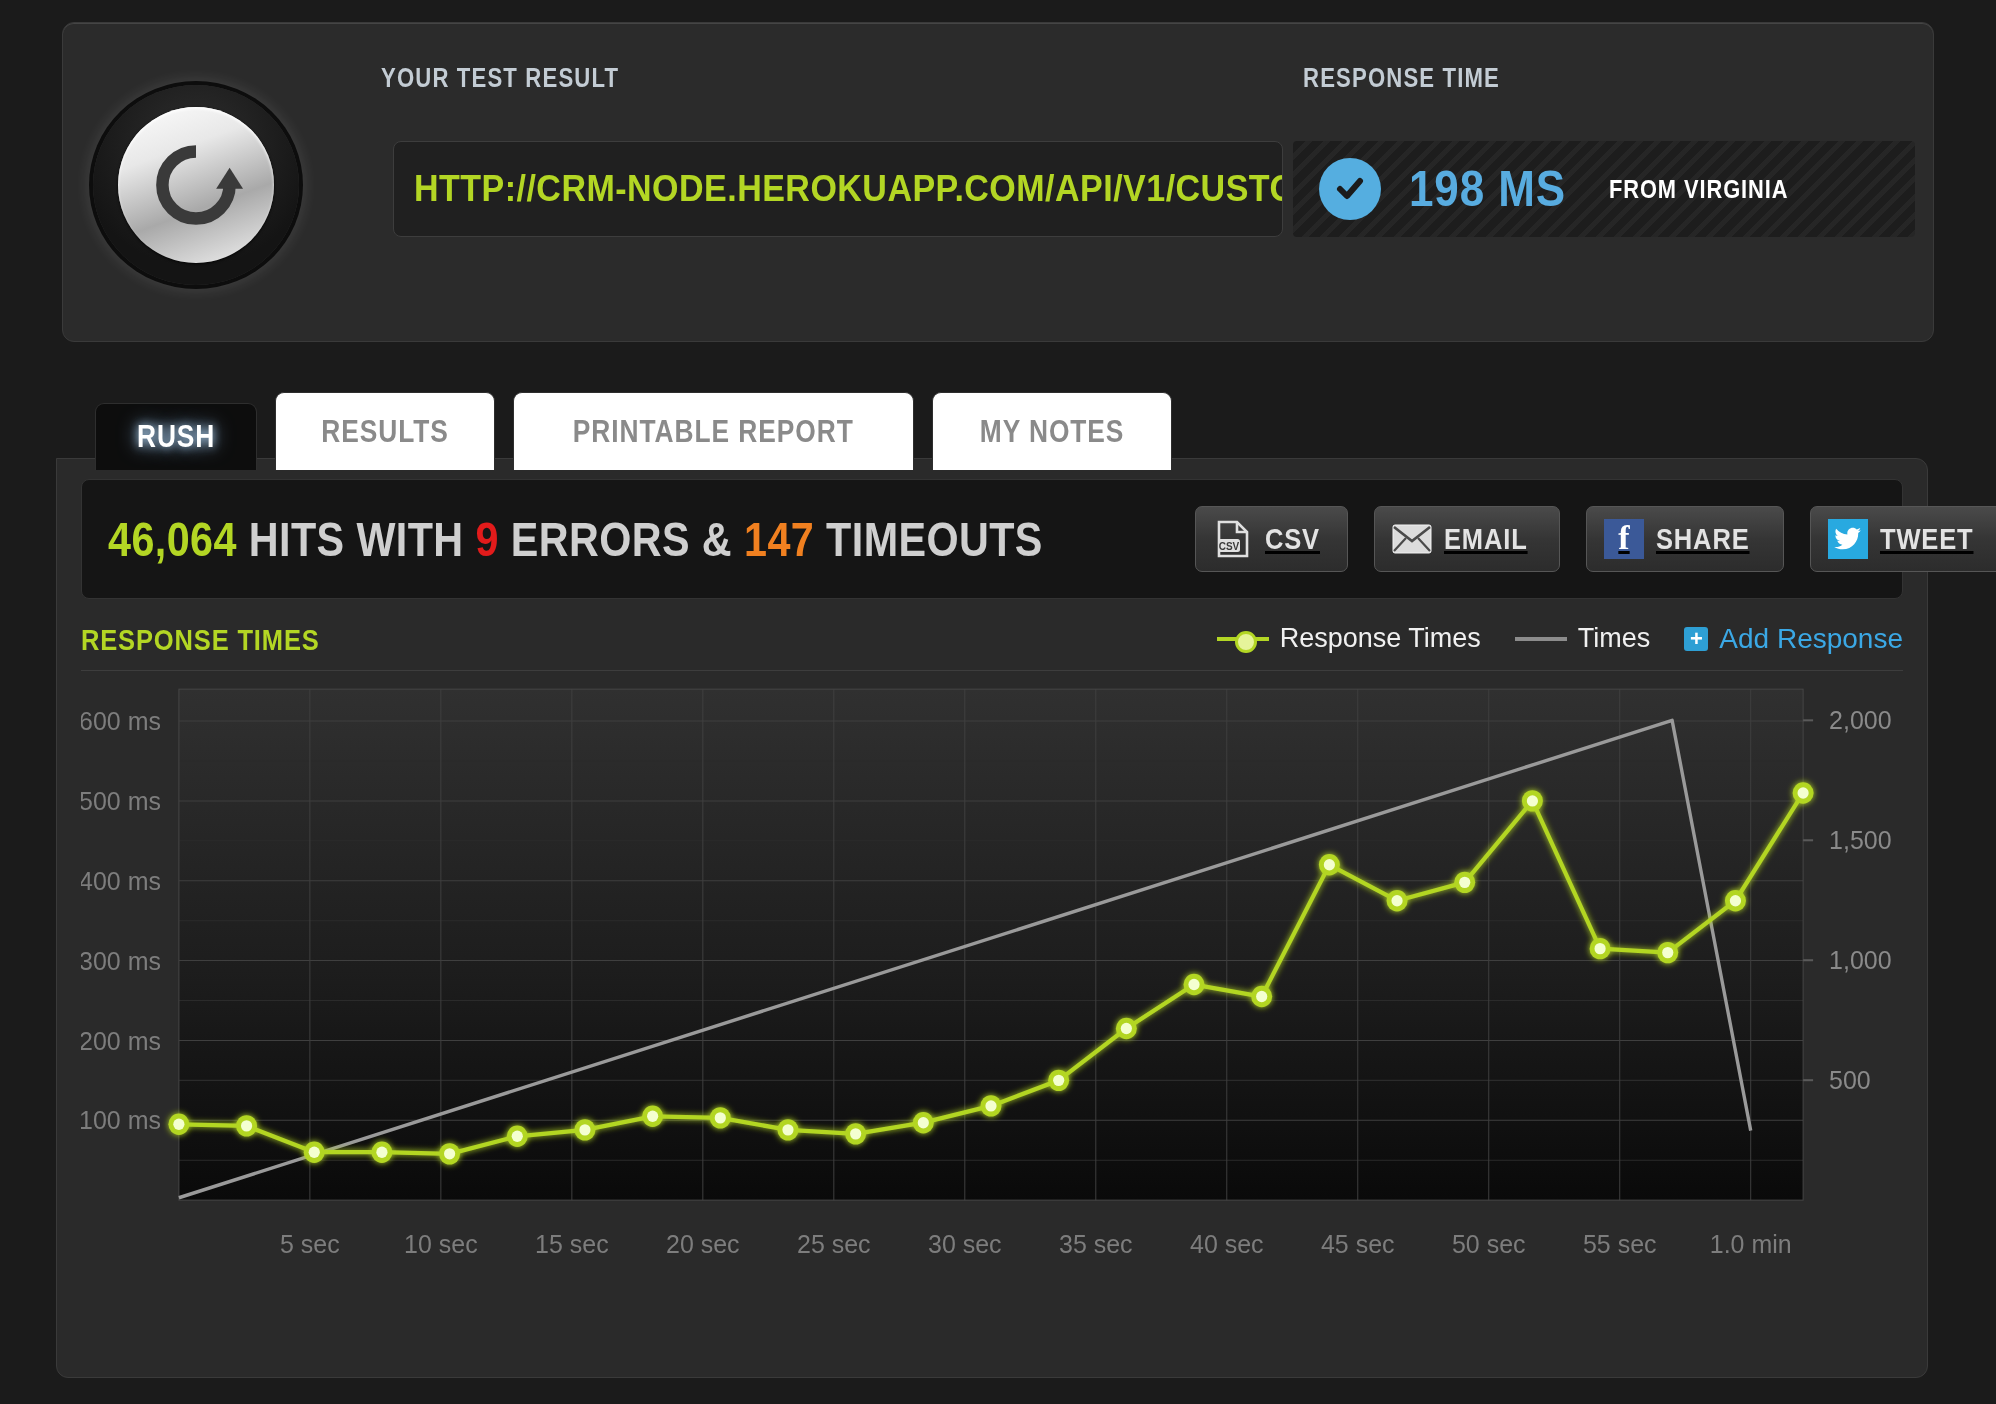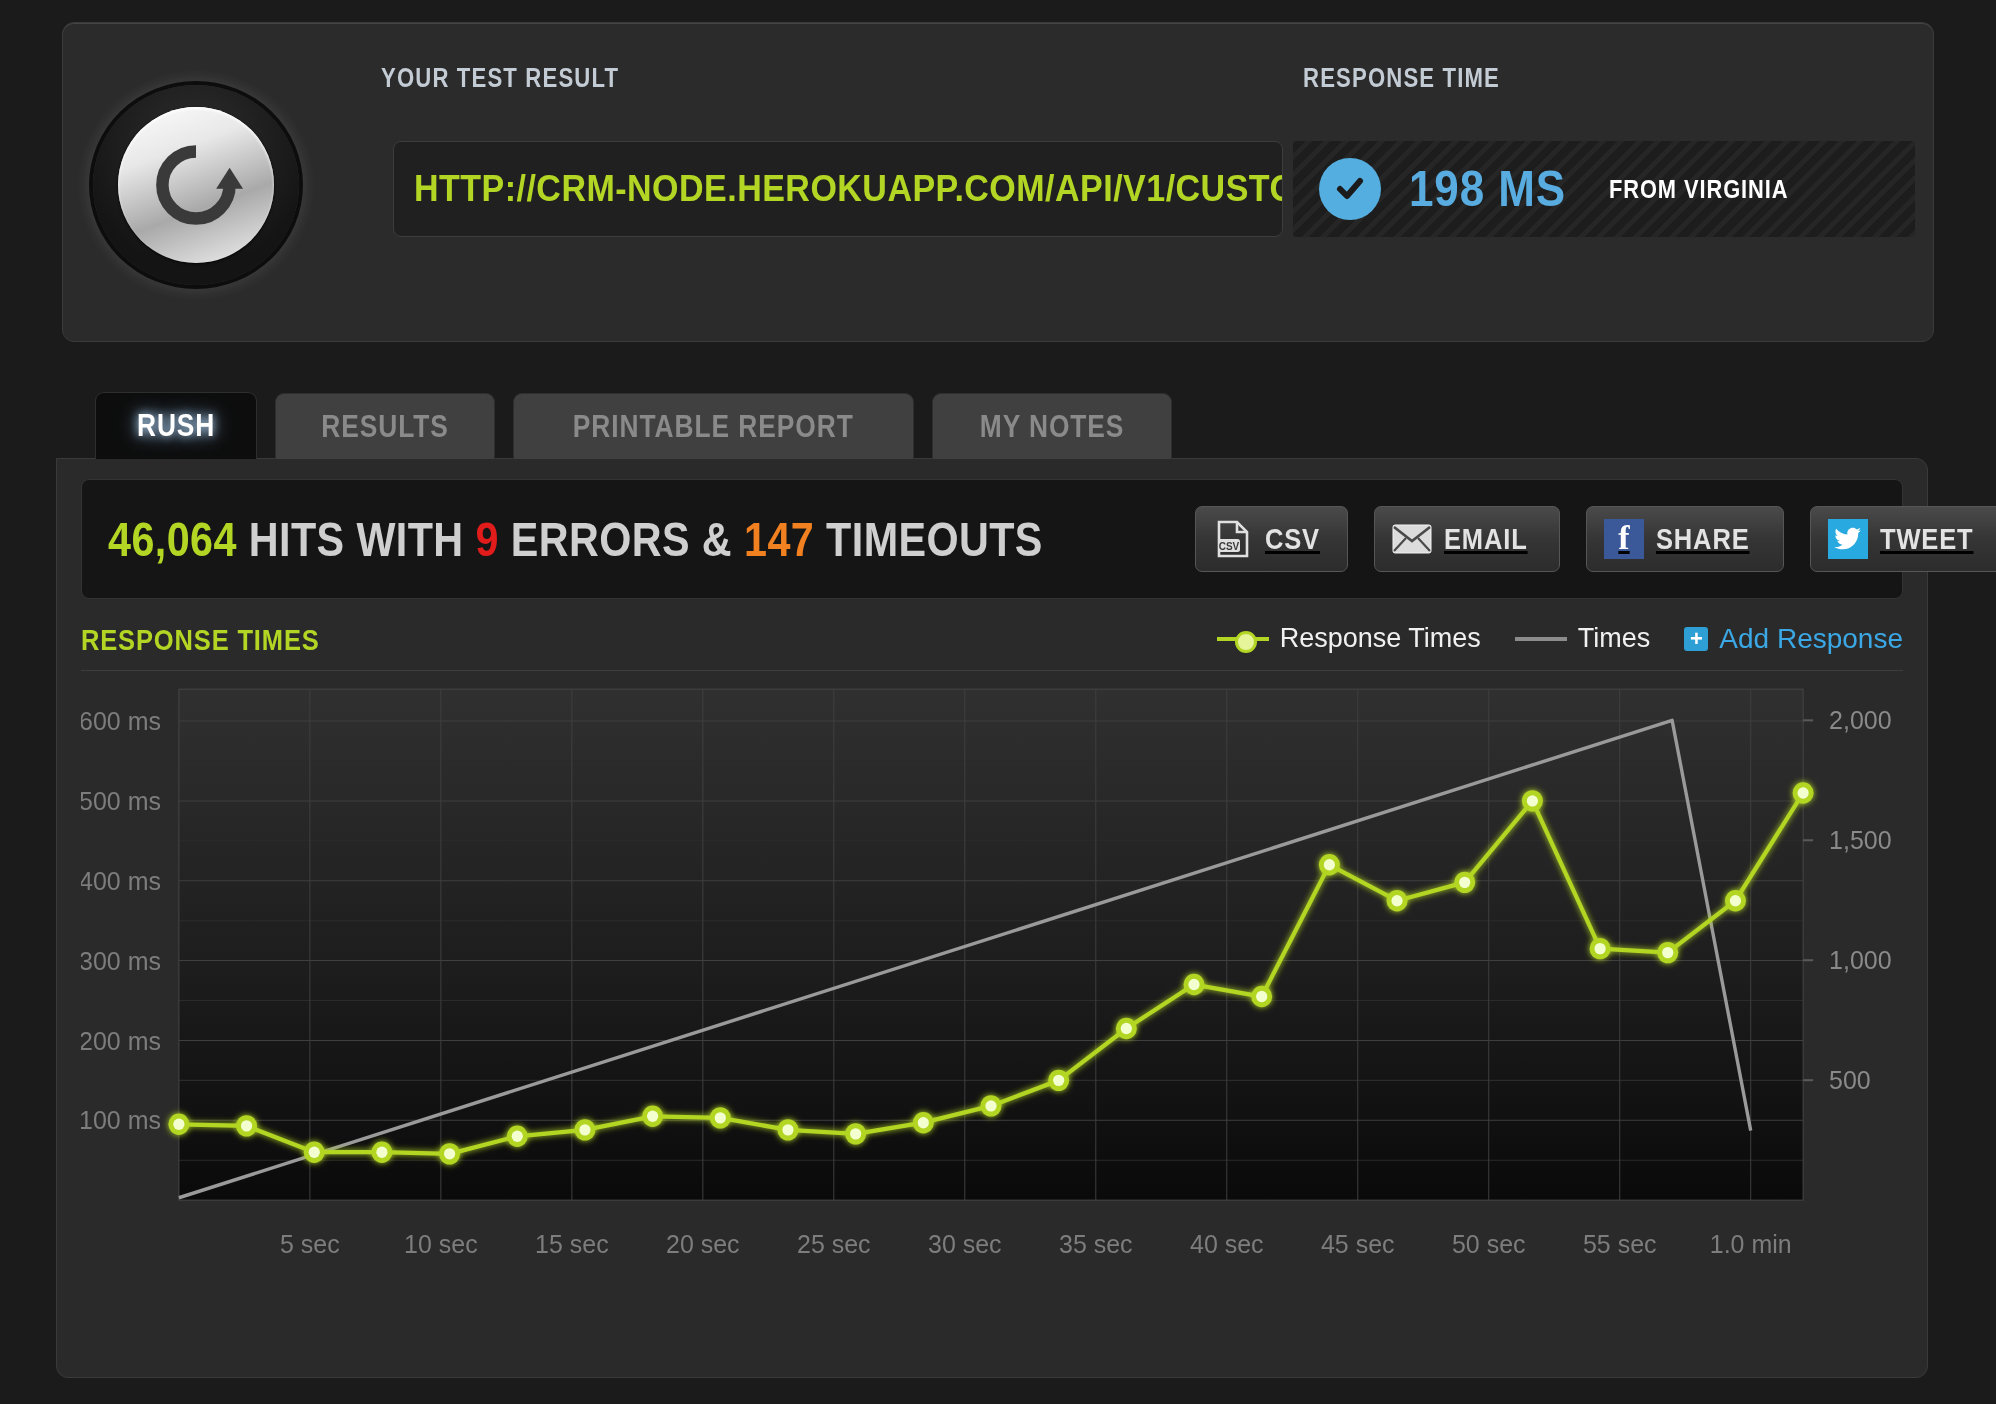--- a/index.html
+++ b/index.html
@@ -108,22 +108,22 @@
     letter-spacing: 1.1px;
     text-transform: uppercase;
     transform: scaleX(0.84);
     transform-origin: left center;
     white-space: nowrap;
   }
 
   
   .tabs { position: absolute; left: 85px; top: 392px; display: flex; align-items: flex-end; z-index: 5; }
   .tab {
-    height: 66px;
-    background: #404040;
+    height: 78px;
+    background: #ffffff;
     border: 1px solid #2e2e2e;
     border-bottom: none;
     border-radius: 9px 9px 0 0;
     display: flex; align-items: center; justify-content: center;
     padding: 0 34px;
     margin-right: 18px;
     cursor: pointer;
     font-family: "Liberation Sans Narrow", "Liberation Sans", sans-serif;
     font-weight: bold;
     font-size: 31px;

